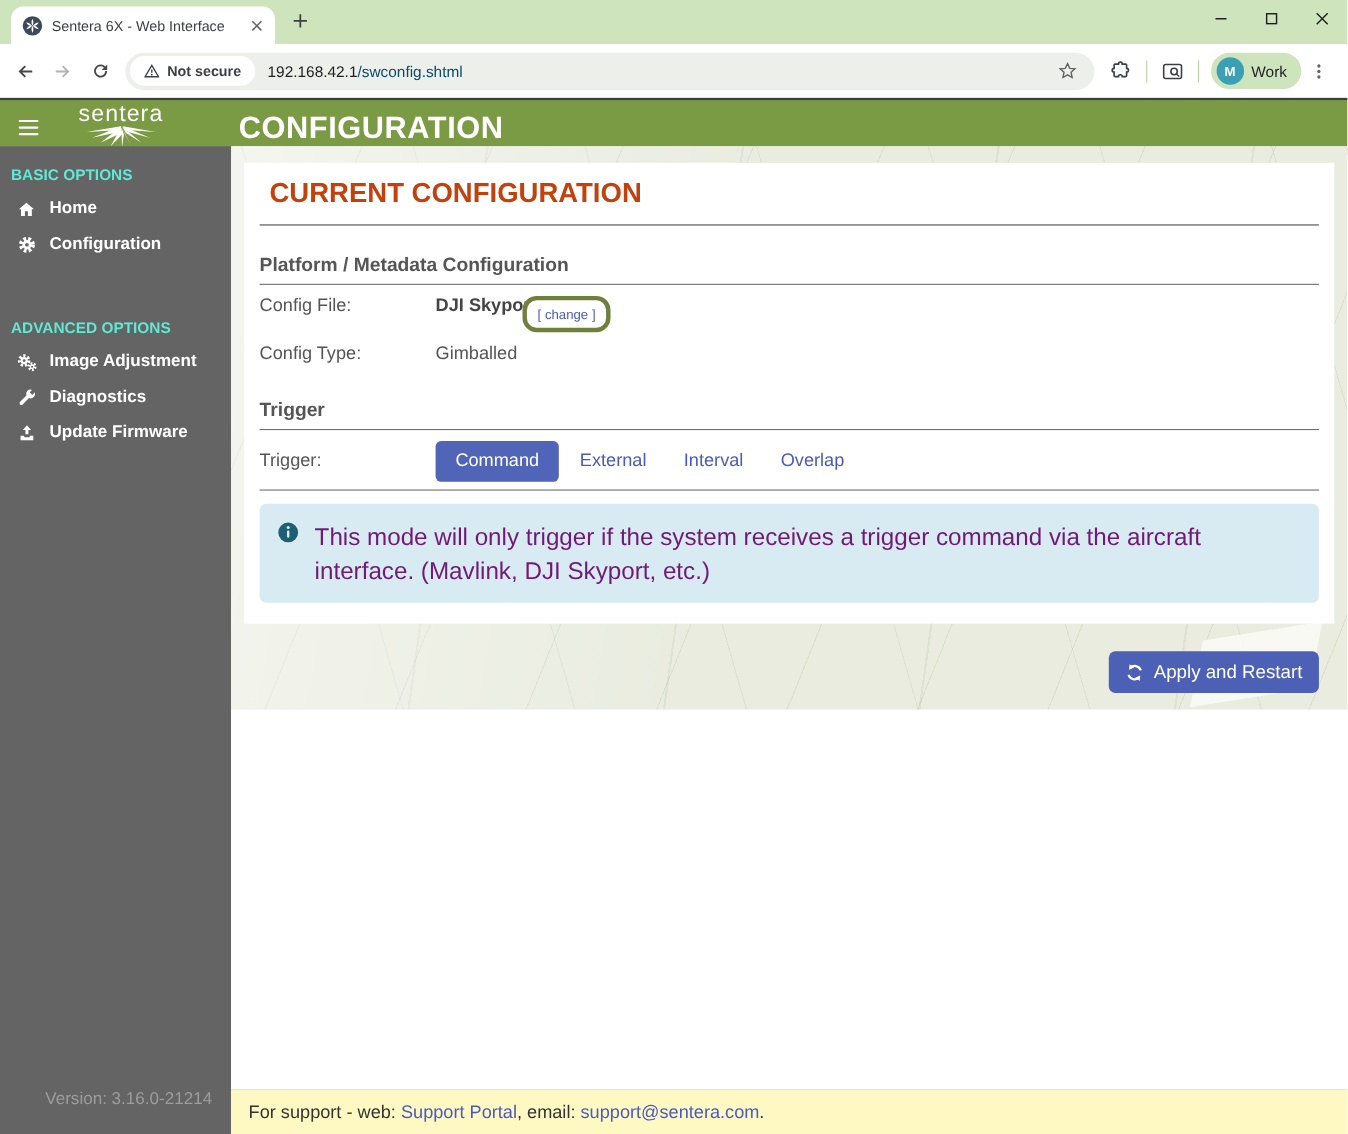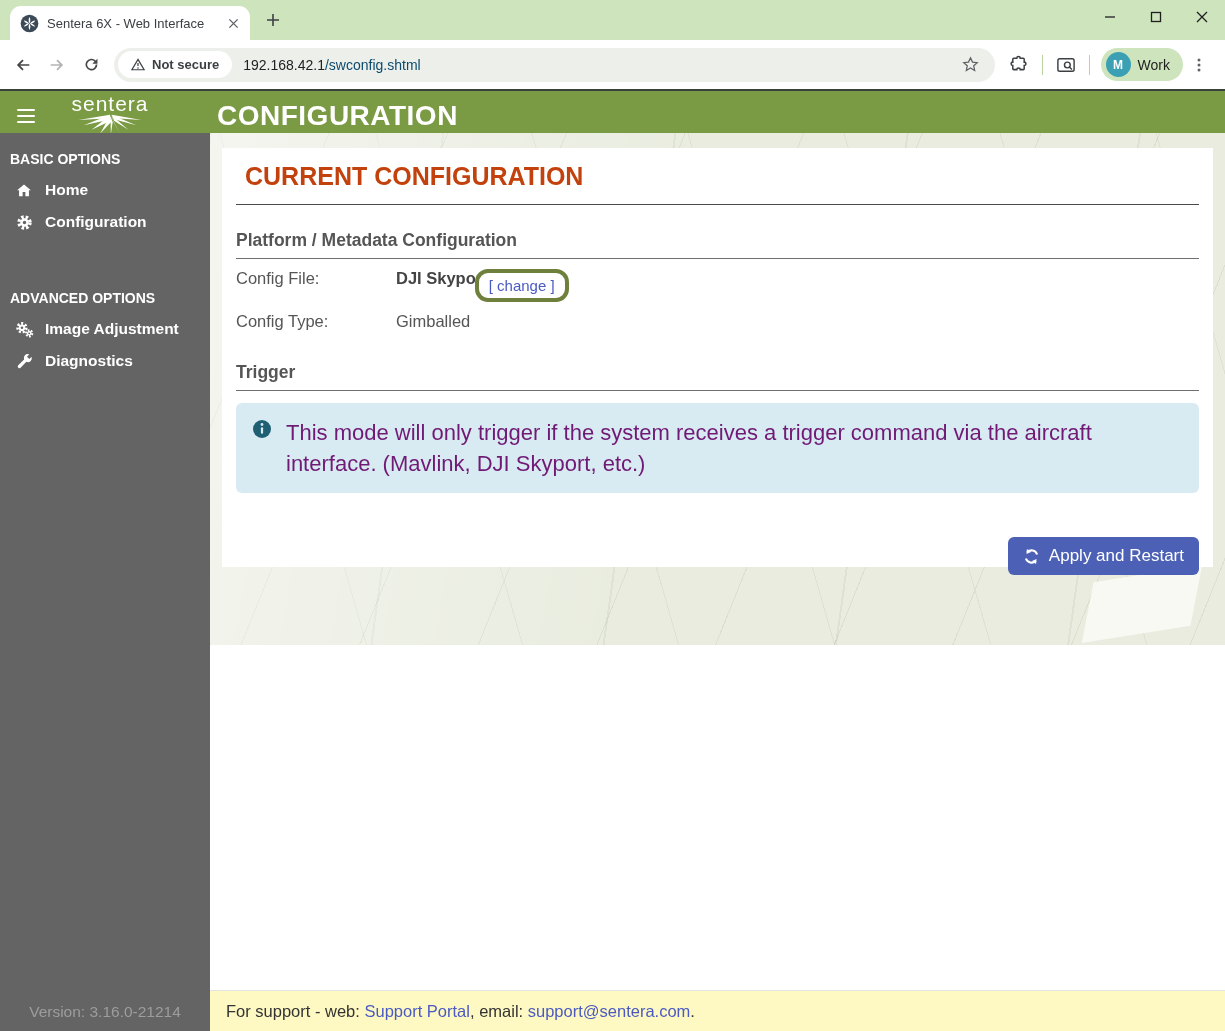--- a/index.html
+++ b/index.html
@@ -40,26 +40,26 @@
   
   .app-header { height:52px; background:#7a9a44; border-top:2px solid #39413e; display:flex; align-items:center; }
   .hamburger { margin-left:17px; width:18px; cursor:pointer; }
   .hamburger div { height:2.5px; background:#fff; margin:3.5px 0; border-radius:1px; }
   .logo { margin-left:34px; width:82px; cursor:pointer; text-align:center; }
   .logo-text { color:#fff; font-size:21px; letter-spacing:1px; line-height:19px; }
   .header-title { color:#fff; font-size:28px; font-weight:700; margin-left:66px; letter-spacing:.5px; }
 
   
   .sidebar { position:absolute; left:0; top:133px; bottom:0; width:210px; background:#646464; }
-  .side-heading { color:#ffffff; font-weight:700; font-size:14px; padding:18px 10px 7px 10px; }
+  .side-heading { color:#5eead4; font-weight:700; font-size:14px; padding:18px 10px 7px 10px; }
   .side-item { display:flex; align-items:center; gap:11px; padding:7px 10px 7px 14px; color:#fff;
                font-weight:700; font-size:15.5px; cursor:pointer; }
   .icon-cell { width:20px; display:flex; justify-content:center; flex:0 0 auto; }
   .adv-heading { margin-top:34px; }
-  .version { position:absolute; bottom:10px; width:100%; text-align:center; color:#9d9d9d; font-size:15.5px; }
+  .version { position:absolute; bottom:22px; width:100%; text-align:center; color:#9d9d9d; font-size:15.5px;margin-left:12px; }
 
   
   .main { position:absolute; left:210px; top:133px; right:0; bottom:0; background:#fff; }
   .hero { position:absolute; top:0; left:0; right:0; height:512px; overflow:hidden;
     background:
       linear-gradient(100deg, rgba(255,255,255,.5), rgba(255,255,255,0) 45%),
       repeating-linear-gradient(112deg, rgba(140,155,120,.16) 0 1px, transparent 1px 110px),
       repeating-linear-gradient(74deg, rgba(140,155,120,.13) 0 1px, transparent 1px 150px),
       repeating-linear-gradient(98deg, rgba(120,140,110,.10) 0 2px, transparent 2px 230px),
       #e9ecdf; }
@@ -68,21 +68,21 @@
   .card { position:absolute; top:15px; left:12px; right:12px; height:419px; background:#fff; padding:0 14px; }
   .page-title { font-size:25px; font-weight:700; color:#c2410c; margin:14px 0 0; padding:0 0 13px 9px;
                 border-bottom:1px solid #4a4a4a; }
   .section-heading { font-size:17.5px; font-weight:700; color:#555; margin-top:25px; padding-bottom:7px;
                      border-bottom:1px solid #6f6f6f; }
   .config-row { display:flex; margin-top:10px; font-size:16.5px; color:#555; min-height:25px; }
   .config-label { width:160px; flex:0 0 auto; }
   .config-value-bold { font-weight:700; color:#444; }
   .change-box { border:4px solid #6f803c; border-radius:13px; background:#fff; padding:3px 10px; margin-left:-13px;
                 display:inline-block; position:relative; }
-  .change-link { color:#4a5ac2; font-size:15px; text-decoration:none; cursor:pointer;margin-top:44px; }
+  .change-link { color:#4a5ac2; font-size:12px; text-decoration:none; cursor:pointer;margin-top:44px; }
   .trigger-row { display:flex; align-items:center; margin-top:10px; padding-bottom:7px;
                  border-bottom:1px solid #6f6f6f; font-size:16.5px; color:#555; }
   .btn-selected { background:#5064b8; color:#fff; border:none; border-radius:5px; padding:9px 18px;
                   font-size:16.5px; font-family:inherit; cursor:pointer; }
   .btn-flat { background:none; border:none; color:#4a5ac2; padding:9px 15px; font-size:16.5px;
               font-family:inherit; margin-left:4px; cursor:pointer; }
   .info-box { margin-top:12px; background:#d8eaf2; border-radius:6px; padding:14px 16px; display:flex;
               gap:14px; color:#701a75; font-size:22px; line-height:1.42; align-items:flex-start; }
   .info-box svg { margin-top:2px; flex:0 0 auto; }
   .apply-row { display:flex; justify-content:flex-end; margin-top:44px; }
@@ -264,20 +264,29 @@
 
   <div class="side-item">
     <span class="icon-cell">
       <svg width="17" height="17" viewBox="0 0 20 20">
           <path d="M18.2 4.3a4.6 4.6 0 0 1-6 6.1L5.7 17a2 2 0 1 1-2.8-2.8l6.6-6.5a4.6 4.6 0 0 1 6.1-6L12.9 4.3l2.8 2.8z" fill="#fff"></path>
         </svg>
     </span>
     <span>Diagnostics</span>
   </div>
 
+  <div class="side-item">
+    <span class="icon-cell">
+      <svg width="17" height="17" viewBox="0 0 20 20">
+        <path d="M10 1.8 14.4 7h-2.8v4.6H8.4V7H5.6z" fill="#fff"></path>
+        <path d="M3.2 13h3.4l1 1.7h4.8l1-1.7h3.4v4.8H3.2z" fill="#fff"></path>
+      </svg>
+    </span>
+    <span>Update Firmware</span>
+  </div>
 
   <div class="version">Version: 3.16.0-21214</div>
 </div>
 
 <div class="main">
   <div class="hero">
     <div class="field-patch"></div>
   </div>
 
   <div class="card">
@@ -293,20 +302,27 @@
       </span>
     </div>
 
     <div class="config-row">
       <span class="config-label">Config Type:</span>
       <span>Gimballed</span>
     </div>
 
     <div class="section-heading">Trigger</div>
 
+    <div class="trigger-row">
+      <span class="config-label">Trigger:</span>
+      <button class="btn-selected">Command</button>
+      <button class="btn-flat">External</button>
+      <button class="btn-flat">Interval</button>
+      <button class="btn-flat">Overlap</button>
+    </div>
 
     <div class="info-box">
       <svg width="20" height="20" viewBox="0 0 20 20">
         <circle cx="10" cy="10" r="9" fill="#1f5f73"></circle>
         <rect x="8.9" y="8.3" width="2.2" height="6.5" rx="1" fill="#d8eaf2"></rect>
         <circle cx="10" cy="5.5" r="1.4" fill="#d8eaf2"></circle>
       </svg>
       <span>This mode will only trigger if the system receives a trigger command via the aircraft interface. (Mavlink, DJI Skyport, etc.)</span>
     </div>
 

